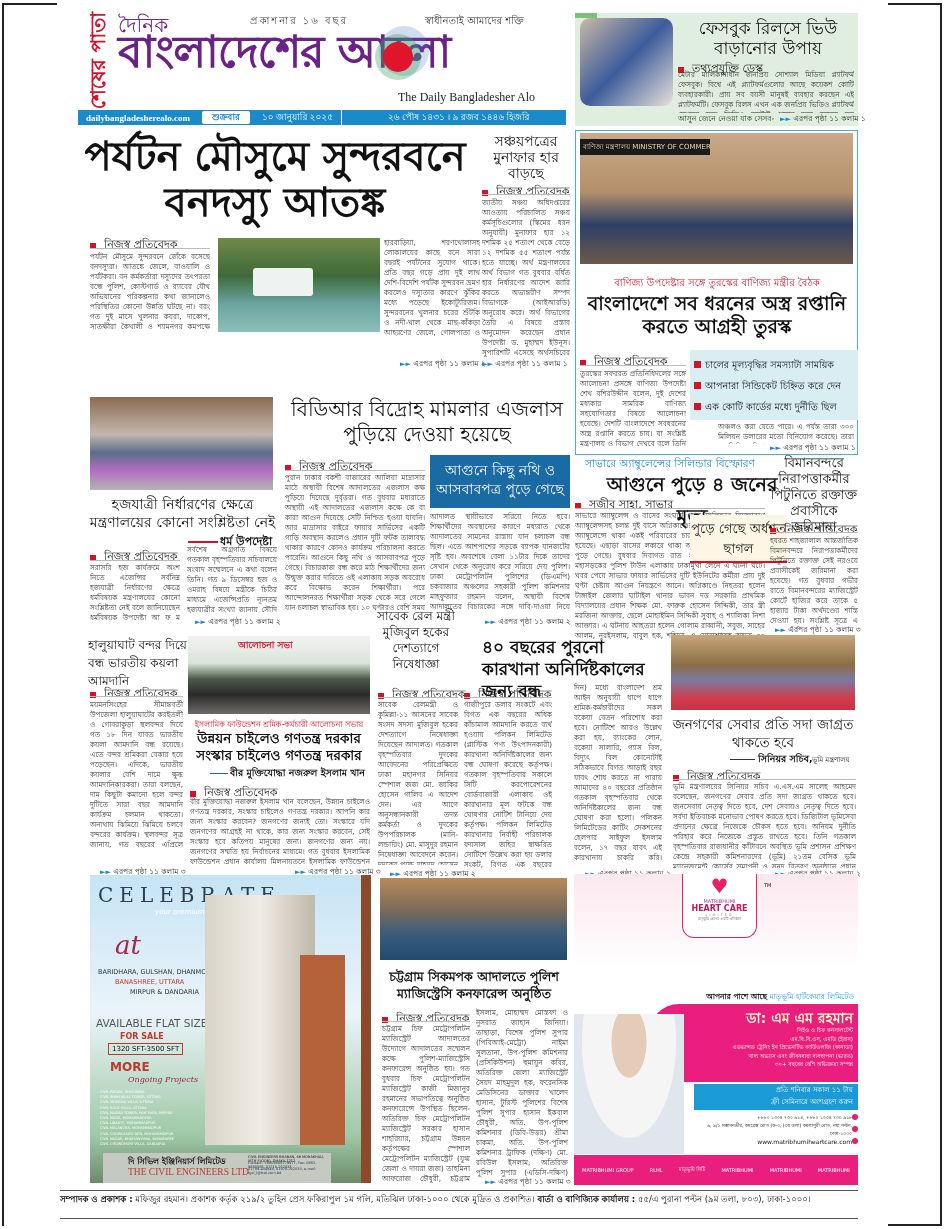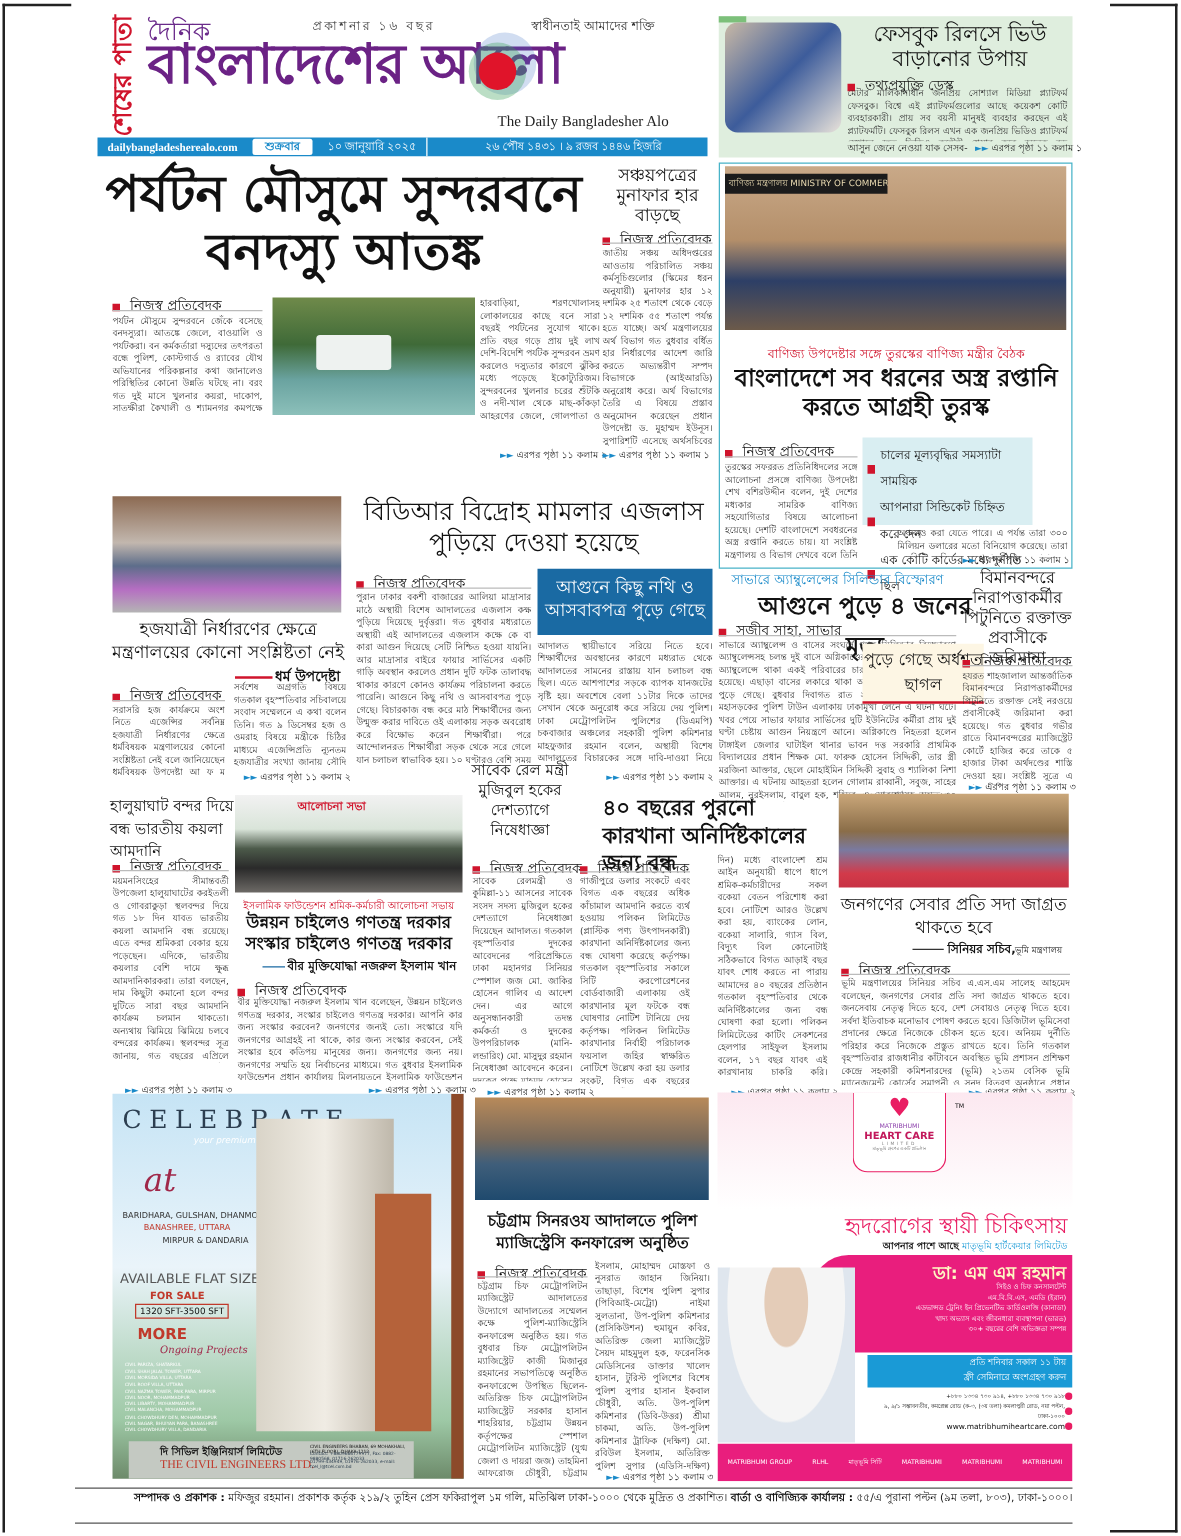--- a/index.html
+++ b/index.html
@@ -24,28 +24,28 @@
 .tag i{display:inline-block;width:6px;height:6px;background:#d0142c}
 .body-txt{font-size:7.2px;line-height:10px;color:#333;text-align:justify;font-family:"DejaVu Sans",sans-serif;overflow:hidden}
 .cont{font-size:7.5px;color:#222;font-family:"DejaVu Sans",sans-serif;white-space:nowrap}
 .cont b{color:#1a8ac9;font-size:7px}
 .lead-head{left:70px;top:133px;width:410px;text-align:center;font-size:40px;line-height:46px;font-family:"DejaVu Sans",sans-serif;font-weight:bold}
 .side-head{left:482px;top:133px;width:88px;text-align:center;font-size:14px;line-height:16px;font-family:"DejaVu Sans",sans-serif}
 .photo{background:#888}
 .rule{height:1px;background:#bbb}
 .hd{font-family:"DejaVu Sans",sans-serif;text-align:center}
 .comm-box{left:575px;top:130px;width:283px;height:325px;border:1px solid #48b3c8}
-.bullets{left:690px;top:350px;width:136px;height:70px;background:#d9eef2;padding:4px}
+.bullets{left:690px;top:350px;width:168px;height:70px;background:#d9eef2;padding:4px}
 .bullets div{font-size:9.5px;line-height:21px;font-family:"DejaVu Sans",sans-serif;display:flex;align-items:center;gap:4px}
 .bullets i{width:7px;height:7px;background:#d0142c;display:inline-block}
 .blue-box{left:430px;top:455px;width:140px;height:53px;background:#1a6aa3;color:#fff;text-align:center;font-size:14px;line-height:19px;font-family:"DejaVu Sans",sans-serif;padding-top:6px}
 .pull{left:690px;top:515px;width:97px;height:48px;background:#fdf6e4;border-bottom:2px solid #d0142c;text-align:center;font-size:13px;line-height:20px;font-family:"DejaVu Sans",sans-serif;padding-top:4px}
 .ad-civil{left:90px;top:875px;width:281px;height:308px;background:linear-gradient(180deg,#c6e4f5 0%,#eaf4fa 45%,#9dc8a5 85%,#6d8a6a 100%);overflow:hidden}
 .ad-heart{left:574px;top:874px;width:284px;height:311px;background:linear-gradient(180deg,#fce8f0,#fff 30%);overflow:hidden}
-.footer{left:60px;top:1190px;width:798px;border-top:1px solid #555;font-size:8.5px;line-height:12px;text-align:right;font-family:"DejaVu Sans",sans-serif;padding-top:2px}
+.footer{left:60px;top:1190px;width:798px;border-top:1px solid #555;font-size:8.5px;line-height:12px;text-align:left;font-family:"DejaVu Sans",sans-serif;padding-top:2px}
 .footer-rule{left:60px;top:1218px;width:798px;height:1px;background:#555}
 </style>
 </head>
 <body>
 
 <div class="abs frame-tl"></div>
 <div class="abs" style="right:58px;top:3px;width:0;height:0"></div>
 <div class="abs" style="left:888px;top:3px;width:54px;height:1223px;border-right:2px solid #222;border-bottom:2px solid #222;border-top:2px solid #222"></div>
 
 <div class="abs sec-label">শেষের পাতা</div>
@@ -258,40 +258,39 @@
   <div style="position:absolute;left:13px;bottom:0;width:228px;height:30px;background:#c4c9c2">
     <div style="position:absolute;left:25px;top:2px;font-size:8px;font-weight:bold;font-family:'DejaVu Sans',sans-serif">দি সিভিল ইঞ্জিনিয়ার্স লিমিটেড</div>
     <div style="position:absolute;left:25px;top:14px;font-size:9.5px;color:#c0392b;font-family:'Liberation Serif',serif">THE CIVIL ENGINEERS LTD.</div>
     <div style="position:absolute;left:145px;top:2px;font-size:3.5px;font-family:'DejaVu Sans',sans-serif">CIVIL ENGINEERS BHABAN, 69 MOHAKHALI, (6TH FLOOR), DHAKA-1212</div>
     <div style="position:absolute;left:145px;top:8px;font-size:3.5px;color:#2c3e50;font-family:'DejaVu Sans',sans-serif">Contact: +8809666779977, Fax: 0882-9880568, 01716-262033</div>
     <div style="position:absolute;left:145px;top:14px;font-size:3.5px;color:#2c3e50;font-family:'DejaVu Sans',sans-serif">01799-434949, 01976-262033, e-mail: tcel_l@tcel.com.bd</div>
   </div>
 </div>
 
 <div class="abs photo" style="left:380px;top:878px;width:187px;height:82px;background:linear-gradient(180deg,#b88a5a 0%,#7a6a5a 40%,#3f5e7a 65%,#1f4a6e 100%)"></div>
-<div class="abs hd" style="left:378px;top:968px;width:192px;font-size:12.5px;line-height:17px;font-weight:bold">চট্টগ্রাম সিনরওয আদালতে পুলিশ ম্যাজিস্ট্রেসি কনফারেন্স অনুষ্ঠিত</div>
+<div class="abs hd" style="left:378px;top:968px;width:192px;font-size:12.5px;line-height:17px;font-weight:bold">চট্টগ্রাম সিকমপক আদালতে পুলিশ ম্যাজিস্ট্রেসি কনফারেন্স অনুষ্ঠিত</div>
 <div class="abs tag" style="left:382px;top:1010px">
     <i></i>
     <span>নিজস্ব প্রতিবেদক</span>
   </div>
 <div class="abs rule" style="left:382px;top:1021px;width:88px"></div>
 <div class="abs body-txt" style="left:382px;top:1024px;width:88px;height:160px">চট্টগ্রাম চিফ মেট্রোপলিটন ম্যাজিস্ট্রেট আদালতের উদ্যোগে আদালতের সম্মেলন কক্ষে পুলিশ-ম্যাজিস্ট্রেসি কনফারেন্স অনুষ্ঠিত হয়। গত বুধবার চিফ মেট্রোপলিটন ম্যাজিস্ট্রেট কাজী মিজানুর রহমানের সভাপতিত্বে অনুষ্ঠিত কনফারেন্সে উপস্থিত ছিলেন- অতিরিক্ত চিফ মেট্রোপলিটন ম্যাজিস্ট্রেট সরকার হাসান শাহরিয়ার, চট্টগ্রাম উন্নয়ন কর্তৃপক্ষের স্পেশাল মেট্রোপলিটন ম্যাজিস্ট্রেট (যুগ্ম জেলা ও দায়রা জজ) তাহমিনা আফরোজ চৌধুরী, চট্টগ্রাম সিটি কর্পোরেশনের স্পেশাল মেট্রোপলিটন ম্যাজিস্ট্রেট (যুগ্ম জেলা ও দায়রা জজ) মনীষা মহাজন, মেট্রোপলিটন ম্যাজিস্ট্রেট মো. আবু বকর সিদ্দিক, মো. আলমগীর হোসেন, কাজী শরীফুল</div>
 <div class="abs body-txt" style="left:476px;top:1008px;width:92px;height:170px">ইসলাম, মোহাম্মদ মোস্তফা ও নুসরাত জাহান জিনিয়া। তাছাড়া, বিশেষ পুলিশ সুপার (পিবিআই-মেট্রো) নাইমা সুলতানা, উপ-পুলিশ কমিশনার (প্রসিকিউশন) হুমায়ুন কবির, অতিরিক্ত জেলা ম্যাজিস্ট্রেট সৈয়দ মাহমুদুল হক, ফরেনসিক মেডিসিনের ডাক্তার খালেদ হাসান, টুরিস্ট পুলিশের বিশেষ পুলিশ সুপার হাসান ইকবাল চৌধুরী, অতি. উপ-পুলিশ কমিশনার (ডিবি-উত্তর) শ্রীমা চাকমা, অতি. উপ-পুলিশ কমিশনার ট্রাফিক (দক্ষিণ) মো. রবিউল ইসলাম, অতিরিক্ত পুলিশ সুপার (এডিসি-দক্ষিণ) মো. মাহামুদুল হাসান মামুন, অতিরিক্ত পুলিশ সুপার (সিআইডি) সাইফুল আহমেদ, অতি. পুলিশ কমিশনার (প্রসিকিউশন) মো. খবির উদ্দিন,</div>
 <div class="abs cont" style="left:485px;top:1176px"><b>►► </b><span>এরপর পৃষ্ঠা ১১ কলাম ৩</span></div>
 
 <div class="abs ad-heart">
   <div style="position:absolute;left:108px;top:0;width:75px;height:64px;background:#fff;border:1px solid #e91e63;border-top:none;border-radius:0 0 12px 12px;text-align:center">
     <div style="font-size:20px;color:#e91e63;line-height:24px">♥</div>
     <div style="font-size:5px;color:#8e44ad;font-family:'DejaVu Sans',sans-serif">MATRIBHUMI</div>
     <div style="font-size:8px;color:#c2185b;font-weight:bold;font-family:'DejaVu Sans',sans-serif">HEART CARE</div>
     <div style="font-size:3.5px;letter-spacing:2px;color:#888;font-family:'DejaVu Sans',sans-serif">LIMITED</div>
     <div style="font-size:3.5px;color:#555;font-family:'DejaVu Sans',sans-serif">মাতৃভূমি গ্রুপের একটি প্রতিষ্ঠান</div>
   </div>
   <div style="position:absolute;left:190px;top:8px;font-size:5px;font-family:'DejaVu Sans',sans-serif">TM</div>
-  <div style="position:absolute;left:85px;top:93px;width:195px;text-align:right;font-size:17px;color:#e91e63;font-family:'DejaVu Sans',sans-serif">হৃদরোগের স্থায়ী চিকিৎসায়</div>
   <div style="position:absolute;left:95px;top:117px;width:185px;text-align:right;font-size:7.5px;font-family:'DejaVu Sans',sans-serif"><b>আপনার পাশে আছে</b> <span style="color:#1a9ad6">মাতৃভূমি হার্টকেয়ার লিমিটেড</span></div>
   <div style="position:absolute;left:75px;top:130px;width:209px;height:78px;background:#e91e7d;border-radius:30px 0 0 0">
     <div style="position:absolute;right:5px;top:3px;font-size:14px;color:#fef9c3;font-weight:bold;font-family:'DejaVu Sans',sans-serif">ডা: এম এম রহমান</div>
     <div style="position:absolute;right:5px;top:22px;text-align:right;font-size:5.5px;line-height:8.5px;color:#fff;font-family:'DejaVu Sans',sans-serif">
       <div>সিইও ও চিফ কনসালটেন্ট</div>
         <div>এম.বি.বি.এস, এমডি (ইরান)</div>
         <div>এডভান্সড ট্রেনিং ইন প্রিভেনটিভ কার্ডিওলজি (কানাডা)</div>
         <div>খাদ্য অভ্যাস এবং জীবনধারা ব্যবস্থাপনা (ভারত)</div>
         <div>৩০+ বছরের বেশি অভিজ্ঞতা সম্পন্ন</div>
     </div>

